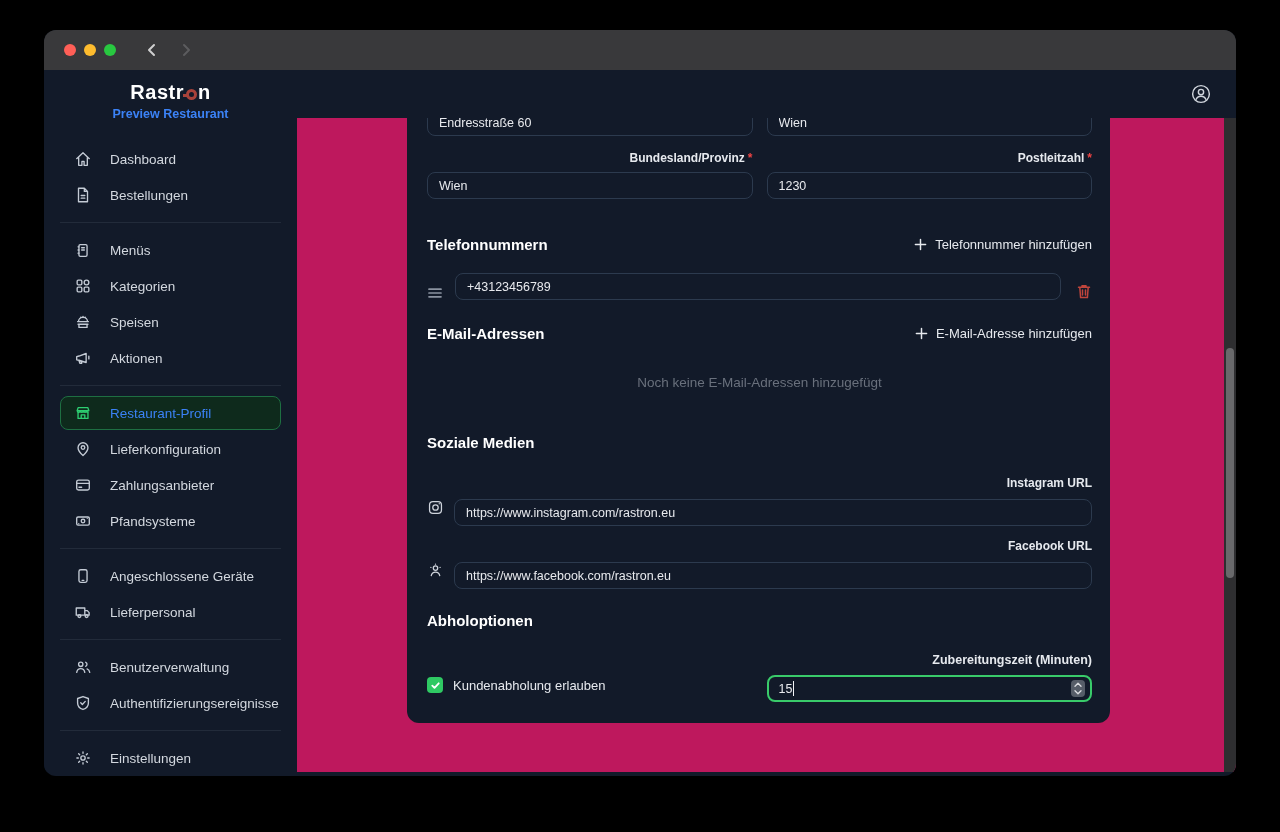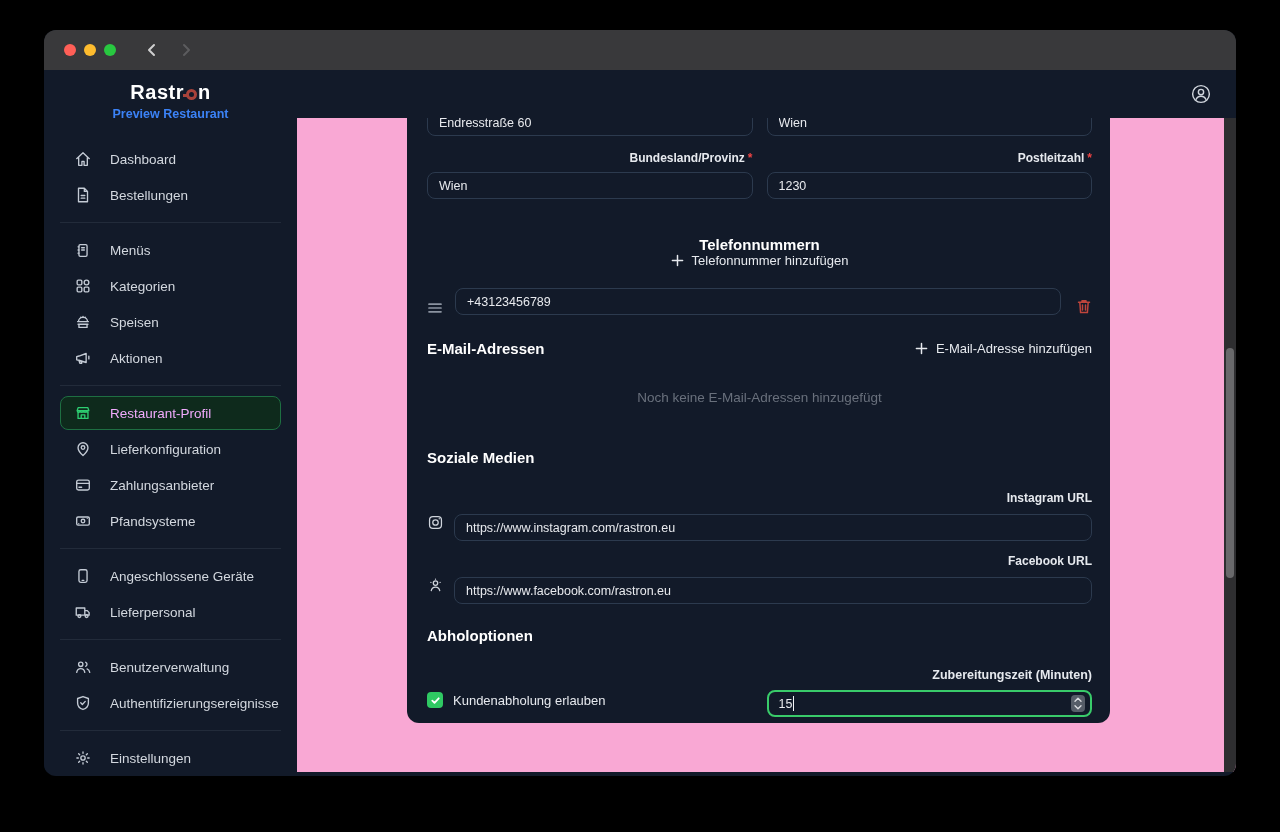--- a/index.html
+++ b/index.html
@@ -24,25 +24,25 @@
   .logo-sub { color:#3b82f6; font-size:12.5px; font-weight:600; margin-top:3px; }
   .header-spacer { flex:1; }
   .user-btn { margin-right:24px; color:#cfd4db; display:flex; }
 
   
   .body { display:flex; height:654px; }
   .sidebar { width:253px; background:#121a29; padding-top:22px; flex-shrink:0; }
   .side-item { display:flex; align-items:center; gap:18px; margin:2px 16px; padding:7px 13px;
     color:#d3d8df; font-size:13.5px; border:1px solid transparent; border-radius:8px; cursor:default; }
   .side-item .ic { width:18px; height:18px; color:#c4cbd5; display:flex; align-items:center; }
-  .side-item.active { background:#0e2a1c; border-color:#1e6f42; color:#f0abfc; }
+  .side-item.active { background:#0e2a1c; border-color:#1e6f42; color:#3b82f6; }
   .side-item.active .ic { color:#2dce71; }
   .divider { height:1px; background:#222b3a; margin:10px 16px; }
 
-  .main { flex:1; background:#f9a8d4; position:relative; }
+  .main { flex:1; background:#be185d; position:relative; }
   .card { position:absolute; left:110px; top:0; width:703px; height:605px; background:#121a29;
     border-radius:0 0 12px 12px; padding:0 18px 0 20px; overflow:hidden; }
 
   .grid2 { display:grid; grid-template-columns:1fr 1fr; gap:14px; }
   .field-label { color:#e6e9ee; font-size:12px; font-weight:700; margin-bottom:7px;text-align:right; }
   .req { color:#ef4444; margin-left:3px; }
   .tinput { width:100%; height:27px; background:transparent; border:1px solid #2c3a4e; border-radius:8px;
     color:#e8eaee; font-size:12.5px; padding:0 11px; font-family:"Liberation Sans",sans-serif; outline:none; }
 
   .row1 { margin-top:-9px; }
@@ -289,21 +289,21 @@
           <div>
             <div class="field-label"><span>Bundesland/Provinz</span><span class="req">*</span></div>
             <input class="tinput" value="Wien" style="">
           </div>
           <div>
             <div class="field-label"><span>Postleitzahl</span><span class="req">*</span></div>
             <input class="tinput" value="1230" style="">
           </div>
         </div>
 
-        <div class="sec-head" style="margin-top:37px;flex-direction:column;">
+        <div class="sec-head" style="margin-top:37px;">
           <div class="sec-title">Telefonnummern</div>
           <div class="add-link">
             <svg width="13" height="13" viewBox="0 0 14 14" fill="none" stroke="#e6e9ee" stroke-width="1.6" stroke-linecap="round">
                 <path d="M7 1.5v11M1.5 7h11"></path>
               </svg>
             <span>Telefonnummer hinzufügen</span>
           </div>
         </div>
 
         <div class="phone-row">

